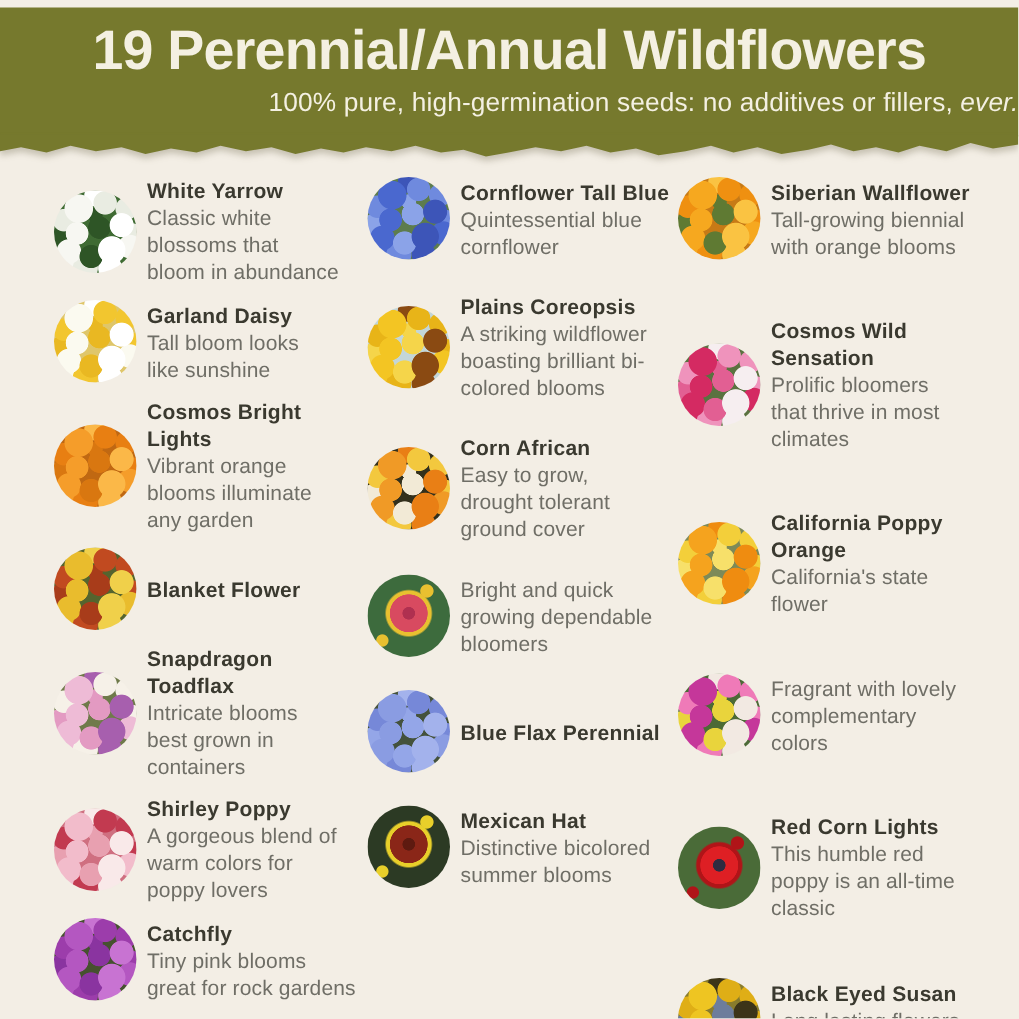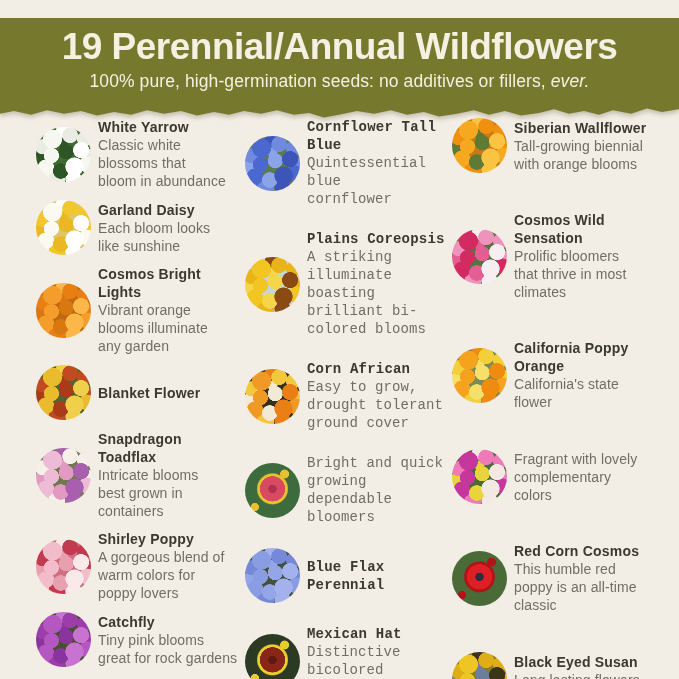--- a/index.html
+++ b/index.html
@@ -2,39 +2,39 @@
 <html style="--page_bg: #f3eee5; --header_bg: #76792d; --header_text: #f4f0e2; --name_color: #3a392f; --desc_color: #6f6e66;"><head>
 <meta charset="utf-8">
 <style>
   * { margin:0; padding:0; box-sizing:border-box; }
   html,body { width:679px; height:679px; overflow:hidden; }
   body { font-family:"Liberation Sans", sans-serif; background:var(--page_bg,#f3eee5); }
 
   .canvas { position:relative; width:679px; height:679px; background:var(--page_bg,#f3eee5); overflow:hidden; }
 
   
-  header { position:absolute; top:18px; left:0; width:679px; height:86px;
+  header { position:absolute; top:5px; left:0; width:679px; height:86px;
            background:var(--header_bg,#76792d); text-align:center; z-index:2; }
   .title { color:var(--header_text,#f4f0e2); font-size:37px; font-weight:bold;
            letter-spacing:-0.5px; padding-top:9px; line-height:1.1; }
-  .subtitle { color:var(--header_text,#f4f0e2); font-size:17.5px; margin-top:3px; letter-spacing:0.1px; }
+  .subtitle { color:var(--header_text,#f4f0e2); font-size:17.5px; margin-top:3px; letter-spacing:0.1px;text-align:right; }
   .subtitle em { font-style:italic; }
   .torn { position:absolute; top:85px; left:0; width:679px; height:18px; display:block;
           filter:drop-shadow(0 3px 2px rgba(95,88,60,.30)); }
   .torn path { fill:var(--header_bg,#76792d); }
 
   
   main { position:absolute; top:103px; left:36px; right:0; bottom:0;
          display:flex; padding-top:15px; z-index:1; }
   .col { display:flex; flex-direction:column; }
   .col-0 { width:209px; }
   .col-1 { width:207px; }
   .col-2 { width:227px;gap:20px; }
   .col-0 .entry { margin-bottom:10px; }
-  .col-1 .entry { margin-bottom:22px;font-family:Liberation Mono, monospace; }
+  .col-1 .entry { margin-bottom:22px; }
   .col-2 .entry { margin-bottom:18px; }
 
   .entry { display:flex; align-items:center; gap:7px; }
   .photo { width:55px; height:55px; border-radius:50%; flex-shrink:0; }
   .txt { width:152px; }
   .name { font-size:14px; font-weight:bold; color:var(--name_color,#3a392f);
           line-height:18px; letter-spacing:0.2px; white-space:pre-line; }
   .desc { font-size:14px; color:var(--desc_color,#6f6e66); line-height:18px;
           letter-spacing:0.1px; white-space:pre-line; }
 </style>
@@ -59,21 +59,21 @@
             <div class="name">White Yarrow</div>
             <div class="desc">Classic white
 blossoms that
 bloom in abundance</div>
           </div>
         </div>
         <div class="entry">
           <div class="photo" style="background: radial-gradient(circle at 30% 22%, rgb(251, 250, 240) 0px, rgb(251, 250, 240) 16%, transparent 17%), radial-gradient(circle at 62% 15%, rgb(242, 198, 47) 0px, rgb(242, 198, 47) 13%, transparent 14%), radial-gradient(circle at 82% 42%, rgb(255, 255, 255) 0px, rgb(255, 255, 255) 14%, transparent 15%), radial-gradient(circle at 55% 45%, rgb(233, 184, 34) 0px, rgb(233, 184, 34) 17%, transparent 18%), radial-gradient(circle at 28% 52%, rgb(251, 250, 240) 0px, rgb(251, 250, 240) 15%, transparent 16%), radial-gradient(circle at 12% 36%, rgb(242, 198, 47) 0px, rgb(242, 198, 47) 12%, transparent 13%), radial-gradient(circle at 70% 72%, rgb(255, 255, 255) 0px, rgb(255, 255, 255) 16%, transparent 17%), radial-gradient(circle at 45% 80%, rgb(233, 184, 34) 0px, rgb(233, 184, 34) 14%, transparent 15%), radial-gradient(circle at 18% 74%, rgb(251, 250, 240) 0px, rgb(251, 250, 240) 13%, transparent 14%), radial-gradient(circle at 88% 22%, rgb(242, 198, 47) 0px, rgb(242, 198, 47) 11%, transparent 12%), radial-gradient(circle at 50% 6%, rgb(255, 255, 255) 0px, rgb(255, 255, 255) 12%, transparent 13%), radial-gradient(circle at 6% 58%, rgb(233, 184, 34) 0px, rgb(233, 184, 34) 11%, transparent 12%), radial-gradient(circle at 92% 68%, rgb(251, 250, 240) 0px, rgb(251, 250, 240) 12%, transparent 13%), radial-gradient(circle at 38% 94%, rgb(242, 198, 47) 0px, rgb(242, 198, 47) 13%, transparent 14%), radial-gradient(circle at 68% 94%, rgb(255, 255, 255) 0px, rgb(255, 255, 255) 12%, transparent 13%), radial-gradient(circle at 50% 30%, rgb(233, 184, 34) 0px, rgb(233, 184, 34) 10%, transparent 11%), radial-gradient(circle at 25% 90%, rgb(251, 250, 240) 0px, rgb(251, 250, 240) 10%, transparent 11%), radial-gradient(circle at 95% 50%, rgb(242, 198, 47) 0px, rgb(242, 198, 47) 9%, transparent 10%), linear-gradient(rgb(223, 198, 106), rgb(223, 198, 106));"></div>
           <div class="txt">
             <div class="name">Garland Daisy</div>
-            <div class="desc">Each bloom looks
+            <div class="desc">Tall bloom looks
 like sunshine</div>
           </div>
         </div>
         <div class="entry">
           <div class="photo" style="background: radial-gradient(circle at 30% 22%, rgb(245, 157, 42) 0px, rgb(245, 157, 42) 16%, transparent 17%), radial-gradient(circle at 62% 15%, rgb(232, 127, 18) 0px, rgb(232, 127, 18) 13%, transparent 14%), radial-gradient(circle at 82% 42%, rgb(251, 184, 72) 0px, rgb(251, 184, 72) 14%, transparent 15%), radial-gradient(circle at 55% 45%, rgb(217, 119, 16) 0px, rgb(217, 119, 16) 17%, transparent 18%), radial-gradient(circle at 28% 52%, rgb(245, 157, 42) 0px, rgb(245, 157, 42) 15%, transparent 16%), radial-gradient(circle at 12% 36%, rgb(232, 127, 18) 0px, rgb(232, 127, 18) 12%, transparent 13%), radial-gradient(circle at 70% 72%, rgb(251, 184, 72) 0px, rgb(251, 184, 72) 16%, transparent 17%), radial-gradient(circle at 45% 80%, rgb(217, 119, 16) 0px, rgb(217, 119, 16) 14%, transparent 15%), radial-gradient(circle at 18% 74%, rgb(245, 157, 42) 0px, rgb(245, 157, 42) 13%, transparent 14%), radial-gradient(circle at 88% 22%, rgb(232, 127, 18) 0px, rgb(232, 127, 18) 11%, transparent 12%), radial-gradient(circle at 50% 6%, rgb(251, 184, 72) 0px, rgb(251, 184, 72) 12%, transparent 13%), radial-gradient(circle at 6% 58%, rgb(217, 119, 16) 0px, rgb(217, 119, 16) 11%, transparent 12%), radial-gradient(circle at 92% 68%, rgb(245, 157, 42) 0px, rgb(245, 157, 42) 12%, transparent 13%), radial-gradient(circle at 38% 94%, rgb(232, 127, 18) 0px, rgb(232, 127, 18) 13%, transparent 14%), radial-gradient(circle at 68% 94%, rgb(251, 184, 72) 0px, rgb(251, 184, 72) 12%, transparent 13%), radial-gradient(circle at 50% 30%, rgb(217, 119, 16) 0px, rgb(217, 119, 16) 10%, transparent 11%), radial-gradient(circle at 25% 90%, rgb(245, 157, 42) 0px, rgb(245, 157, 42) 10%, transparent 11%), radial-gradient(circle at 95% 50%, rgb(232, 127, 18) 0px, rgb(232, 127, 18) 9%, transparent 10%), linear-gradient(rgb(192, 104, 18), rgb(192, 104, 18));"></div>
           <div class="txt">
             <div class="name">Cosmos Bright
 Lights</div>
             <div class="desc">Vibrant orange
 blooms illuminate
@@ -120,21 +120,21 @@
           <div class="txt">
             <div class="name">Cornflower Tall Blue</div>
             <div class="desc">Quintessential blue
 cornflower</div>
           </div>
         </div>
         <div class="entry">
           <div class="photo" style="background: radial-gradient(circle at 30% 22%, rgb(243, 197, 35) 0px, rgb(243, 197, 35) 16%, transparent 17%), radial-gradient(circle at 62% 15%, rgb(232, 180, 24) 0px, rgb(232, 180, 24) 13%, transparent 14%), radial-gradient(circle at 82% 42%, rgb(138, 74, 18) 0px, rgb(138, 74, 18) 14%, transparent 15%), radial-gradient(circle at 55% 45%, rgb(245, 213, 74) 0px, rgb(245, 213, 74) 17%, transparent 18%), radial-gradient(circle at 28% 52%, rgb(243, 197, 35) 0px, rgb(243, 197, 35) 15%, transparent 16%), radial-gradient(circle at 12% 36%, rgb(232, 180, 24) 0px, rgb(232, 180, 24) 12%, transparent 13%), radial-gradient(circle at 70% 72%, rgb(138, 74, 18) 0px, rgb(138, 74, 18) 16%, transparent 17%), radial-gradient(circle at 45% 80%, rgb(245, 213, 74) 0px, rgb(245, 213, 74) 14%, transparent 15%), radial-gradient(circle at 18% 74%, rgb(243, 197, 35) 0px, rgb(243, 197, 35) 13%, transparent 14%), radial-gradient(circle at 88% 22%, rgb(232, 180, 24) 0px, rgb(232, 180, 24) 11%, transparent 12%), radial-gradient(circle at 50% 6%, rgb(138, 74, 18) 0px, rgb(138, 74, 18) 12%, transparent 13%), radial-gradient(circle at 6% 58%, rgb(245, 213, 74) 0px, rgb(245, 213, 74) 11%, transparent 12%), radial-gradient(circle at 92% 68%, rgb(243, 197, 35) 0px, rgb(243, 197, 35) 12%, transparent 13%), radial-gradient(circle at 38% 94%, rgb(232, 180, 24) 0px, rgb(232, 180, 24) 13%, transparent 14%), radial-gradient(circle at 68% 94%, rgb(138, 74, 18) 0px, rgb(138, 74, 18) 12%, transparent 13%), radial-gradient(circle at 50% 30%, rgb(245, 213, 74) 0px, rgb(245, 213, 74) 10%, transparent 11%), radial-gradient(circle at 25% 90%, rgb(243, 197, 35) 0px, rgb(243, 197, 35) 10%, transparent 11%), radial-gradient(circle at 95% 50%, rgb(232, 180, 24) 0px, rgb(232, 180, 24) 9%, transparent 10%), linear-gradient(rgb(195, 214, 216), rgb(195, 214, 216));"></div>
           <div class="txt">
             <div class="name">Plains Coreopsis</div>
-            <div class="desc">A striking illuminate
+            <div class="desc">A striking wildflower
 boasting brilliant bi-
 colored blooms</div>
           </div>
         </div>
         <div class="entry">
           <div class="photo" style="background: radial-gradient(circle at 30% 22%, rgb(240, 154, 38) 0px, rgb(240, 154, 38) 16%, transparent 17%), radial-gradient(circle at 62% 15%, rgb(243, 200, 62) 0px, rgb(243, 200, 62) 13%, transparent 14%), radial-gradient(circle at 82% 42%, rgb(233, 127, 21) 0px, rgb(233, 127, 21) 14%, transparent 15%), radial-gradient(circle at 55% 45%, rgb(242, 234, 214) 0px, rgb(242, 234, 214) 17%, transparent 18%), radial-gradient(circle at 28% 52%, rgb(240, 154, 38) 0px, rgb(240, 154, 38) 15%, transparent 16%), radial-gradient(circle at 12% 36%, rgb(243, 200, 62) 0px, rgb(243, 200, 62) 12%, transparent 13%), radial-gradient(circle at 70% 72%, rgb(233, 127, 21) 0px, rgb(233, 127, 21) 16%, transparent 17%), radial-gradient(circle at 45% 80%, rgb(242, 234, 214) 0px, rgb(242, 234, 214) 14%, transparent 15%), radial-gradient(circle at 18% 74%, rgb(240, 154, 38) 0px, rgb(240, 154, 38) 13%, transparent 14%), radial-gradient(circle at 88% 22%, rgb(243, 200, 62) 0px, rgb(243, 200, 62) 11%, transparent 12%), radial-gradient(circle at 50% 6%, rgb(233, 127, 21) 0px, rgb(233, 127, 21) 12%, transparent 13%), radial-gradient(circle at 6% 58%, rgb(242, 234, 214) 0px, rgb(242, 234, 214) 11%, transparent 12%), radial-gradient(circle at 92% 68%, rgb(240, 154, 38) 0px, rgb(240, 154, 38) 12%, transparent 13%), radial-gradient(circle at 38% 94%, rgb(243, 200, 62) 0px, rgb(243, 200, 62) 13%, transparent 14%), radial-gradient(circle at 68% 94%, rgb(233, 127, 21) 0px, rgb(233, 127, 21) 12%, transparent 13%), radial-gradient(circle at 50% 30%, rgb(242, 234, 214) 0px, rgb(242, 234, 214) 10%, transparent 11%), radial-gradient(circle at 25% 90%, rgb(240, 154, 38) 0px, rgb(240, 154, 38) 10%, transparent 11%), radial-gradient(circle at 95% 50%, rgb(243, 200, 62) 0px, rgb(243, 200, 62) 9%, transparent 10%), linear-gradient(rgb(51, 48, 28), rgb(51, 48, 28));"></div>
           <div class="txt">
             <div class="name">Corn African</div>
             <div class="desc">Easy to grow,
 drought tolerant
@@ -196,21 +196,21 @@
           <div class="photo" style="background: radial-gradient(circle at 30% 22%, rgb(197, 55, 154) 0px, rgb(197, 55, 154) 16%, transparent 17%), radial-gradient(circle at 62% 15%, rgb(239, 122, 184) 0px, rgb(239, 122, 184) 13%, transparent 14%), radial-gradient(circle at 82% 42%, rgb(242, 233, 226) 0px, rgb(242, 233, 226) 14%, transparent 15%), radial-gradient(circle at 55% 45%, rgb(233, 212, 60) 0px, rgb(233, 212, 60) 17%, transparent 18%), radial-gradient(circle at 28% 52%, rgb(197, 55, 154) 0px, rgb(197, 55, 154) 15%, transparent 16%), radial-gradient(circle at 12% 36%, rgb(239, 122, 184) 0px, rgb(239, 122, 184) 12%, transparent 13%), radial-gradient(circle at 70% 72%, rgb(242, 233, 226) 0px, rgb(242, 233, 226) 16%, transparent 17%), radial-gradient(circle at 45% 80%, rgb(233, 212, 60) 0px, rgb(233, 212, 60) 14%, transparent 15%), radial-gradient(circle at 18% 74%, rgb(197, 55, 154) 0px, rgb(197, 55, 154) 13%, transparent 14%), radial-gradient(circle at 88% 22%, rgb(239, 122, 184) 0px, rgb(239, 122, 184) 11%, transparent 12%), radial-gradient(circle at 50% 6%, rgb(242, 233, 226) 0px, rgb(242, 233, 226) 12%, transparent 13%), radial-gradient(circle at 6% 58%, rgb(233, 212, 60) 0px, rgb(233, 212, 60) 11%, transparent 12%), radial-gradient(circle at 92% 68%, rgb(197, 55, 154) 0px, rgb(197, 55, 154) 12%, transparent 13%), radial-gradient(circle at 38% 94%, rgb(239, 122, 184) 0px, rgb(239, 122, 184) 13%, transparent 14%), radial-gradient(circle at 68% 94%, rgb(242, 233, 226) 0px, rgb(242, 233, 226) 12%, transparent 13%), radial-gradient(circle at 50% 30%, rgb(233, 212, 60) 0px, rgb(233, 212, 60) 10%, transparent 11%), radial-gradient(circle at 25% 90%, rgb(197, 55, 154) 0px, rgb(197, 55, 154) 10%, transparent 11%), radial-gradient(circle at 95% 50%, rgb(239, 122, 184) 0px, rgb(239, 122, 184) 9%, transparent 10%), linear-gradient(rgb(76, 106, 54), rgb(76, 106, 54));"></div>
           <div class="txt">
             <div class="desc">Fragrant with lovely
 complementary
 colors</div>
           </div>
         </div>
         <div class="entry">
           <div class="photo" style="background: radial-gradient(circle at 72% 20%, rgb(176, 20, 24) 0px, rgb(176, 20, 24) 7%, transparent 8%), radial-gradient(circle at 18% 80%, rgb(176, 20, 24) 0px, rgb(176, 20, 24) 6%, transparent 7%), radial-gradient(circle at 50% 47%, rgb(47, 43, 64) 0px, rgb(47, 43, 64) 10%, rgb(222, 31, 36) 11%, rgb(222, 31, 36) 31%, rgb(176, 20, 24) 32%, rgb(176, 20, 24) 37%, rgb(74, 107, 56) 40%);"></div>
           <div class="txt">
-            <div class="name">Red Corn Cosmos</div>
+            <div class="name">Red Corn Lights</div>
             <div class="desc">This humble red
 poppy is an all-time
 classic</div>
           </div>
         </div>
         <div class="entry">
           <div class="photo" style="background: radial-gradient(circle at 30% 22%, rgb(238, 197, 34) 0px, rgb(238, 197, 34) 16%, transparent 17%), radial-gradient(circle at 62% 15%, rgb(223, 174, 22) 0px, rgb(223, 174, 22) 13%, transparent 14%), radial-gradient(circle at 82% 42%, rgb(60, 52, 24) 0px, rgb(60, 52, 24) 14%, transparent 15%), radial-gradient(circle at 55% 45%, rgb(109, 125, 156) 0px, rgb(109, 125, 156) 17%, transparent 18%), radial-gradient(circle at 28% 52%, rgb(238, 197, 34) 0px, rgb(238, 197, 34) 15%, transparent 16%), radial-gradient(circle at 12% 36%, rgb(223, 174, 22) 0px, rgb(223, 174, 22) 12%, transparent 13%), radial-gradient(circle at 70% 72%, rgb(60, 52, 24) 0px, rgb(60, 52, 24) 16%, transparent 17%), radial-gradient(circle at 45% 80%, rgb(109, 125, 156) 0px, rgb(109, 125, 156) 14%, transparent 15%), radial-gradient(circle at 18% 74%, rgb(238, 197, 34) 0px, rgb(238, 197, 34) 13%, transparent 14%), radial-gradient(circle at 88% 22%, rgb(223, 174, 22) 0px, rgb(223, 174, 22) 11%, transparent 12%), radial-gradient(circle at 50% 6%, rgb(60, 52, 24) 0px, rgb(60, 52, 24) 12%, transparent 13%), radial-gradient(circle at 6% 58%, rgb(109, 125, 156) 0px, rgb(109, 125, 156) 11%, transparent 12%), radial-gradient(circle at 92% 68%, rgb(238, 197, 34) 0px, rgb(238, 197, 34) 12%, transparent 13%), radial-gradient(circle at 38% 94%, rgb(223, 174, 22) 0px, rgb(223, 174, 22) 13%, transparent 14%), radial-gradient(circle at 68% 94%, rgb(60, 52, 24) 0px, rgb(60, 52, 24) 12%, transparent 13%), radial-gradient(circle at 50% 30%, rgb(109, 125, 156) 0px, rgb(109, 125, 156) 10%, transparent 11%), radial-gradient(circle at 25% 90%, rgb(238, 197, 34) 0px, rgb(238, 197, 34) 10%, transparent 11%), radial-gradient(circle at 95% 50%, rgb(223, 174, 22) 0px, rgb(223, 174, 22) 9%, transparent 10%), linear-gradient(rgb(137, 124, 44), rgb(137, 124, 44));"></div>
           <div class="txt">
             <div class="name">Black Eyed Susan</div>
             <div class="desc">Long lasting flowers

